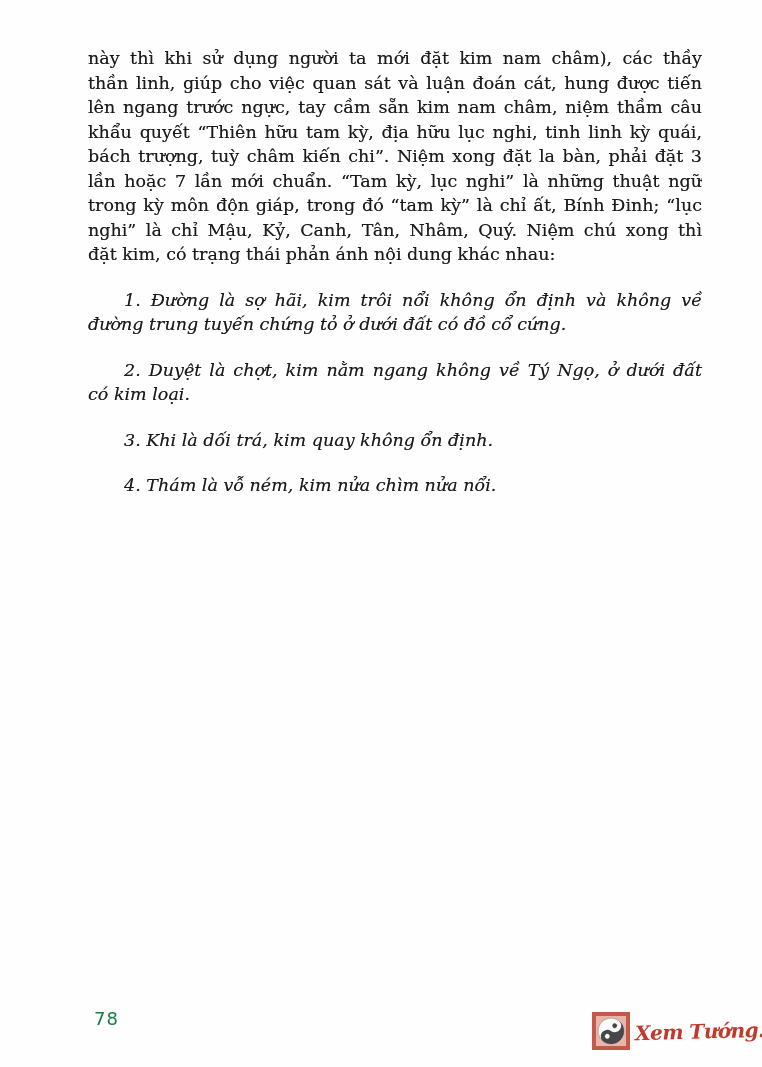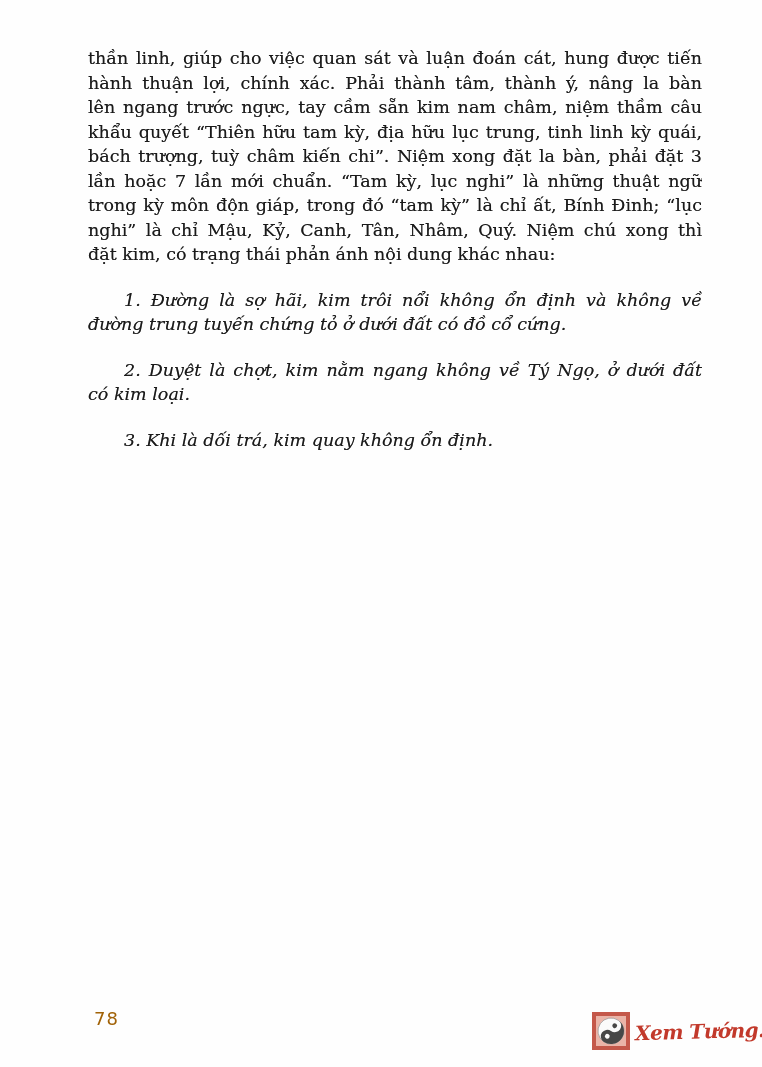--- a/index.html
+++ b/index.html
@@ -42,21 +42,21 @@
   .list-item .first {
     text-indent: 36px;
   }
   .page-number {
     position: absolute;
     left: 94px;
     top: 1008px;
     font-family: "DejaVu Sans", "Liberation Sans", sans-serif;
     font-size: 18px;
     letter-spacing: 1px;
-    color: #a16207;
+    color: #15803d;
   }
   .watermark {
     position: absolute;
     left: 592px;
     top: 1012px;
     display: flex;
     align-items: center;
     gap: 5px;
   }
   .wm-logo {
@@ -75,24 +75,24 @@
   }
 </style>
 </head>
 <body>
 
 <div class="page">
 
   <div class="text-block">
 
     <div>
+      <div class="jline">này thì khi sử dụng người ta mới đặt kim nam châm), các thầy</div>
       <div class="jline">thần linh, giúp cho việc quan sát và luận đoán cát, hung được tiến</div>
-      <div class="jline">hành thuận lợi, chính xác. Phải thành tâm, thành ý, nâng la bàn</div>
       <div class="jline">lên ngang trước ngực, tay cầm sẵn kim nam châm, niệm thầm câu</div>
-      <div class="jline">khẩu quyết “Thiên hữu tam kỳ, địa hữu lục trung, tinh linh kỳ quái,</div>
+      <div class="jline">khẩu quyết “Thiên hữu tam kỳ, địa hữu lục nghi, tinh linh kỳ quái,</div>
       <div class="jline">bách trượng, tuỳ châm kiến chi”. Niệm xong đặt la bàn, phải đặt 3</div>
       <div class="jline">lần hoặc 7 lần mới chuẩn. “Tam kỳ, lục nghi” là những thuật ngữ</div>
       <div class="jline">trong kỳ môn độn giáp, trong đó “tam kỳ” là chỉ ất, Bính Đinh; “lục</div>
       <div class="jline">nghi” là chỉ Mậu, Kỷ, Canh, Tân, Nhâm, Quý. Niệm chú xong thì</div>
       <div class="jline short">đặt kim, có trạng thái phản ánh nội dung khác nhau:</div>
     </div>
 
     <div class="list-item">
       <div class="jline first">1. Đường là sợ hãi, kim trôi nổi không ổn định và không về</div>
       <div class="jline short">đường trung tuyến chứng tỏ ở dưới đất có đồ cổ cứng.</div>
@@ -100,20 +100,23 @@
 
     <div class="list-item">
       <div class="jline first">2. Duyệt là chợt, kim nằm ngang không về Tý Ngọ, ở dưới đất</div>
       <div class="jline short">có kim loại.</div>
     </div>
 
     <div class="list-item">
       <div class="jline short first">3. Khi là dối trá, kim quay không ổn định.</div>
     </div>
 
+    <div class="list-item">
+      <div class="jline short first">4. Thám là vỗ ném, kim nửa chìm nửa nổi.</div>
+    </div>
 
   </div>
 
   <div class="page-number">78</div>
 
   <div class="watermark">
     <span class="wm-logo">
       <svg width="38" height="38" viewBox="0 0 38 38" xmlns="http://www.w3.org/2000/svg">
         <rect x="2" y="2" width="34" height="34" fill="#eab4a8" stroke="#c4584a" stroke-width="4"></rect>
         <g transform="translate(19,19) rotate(35)">

